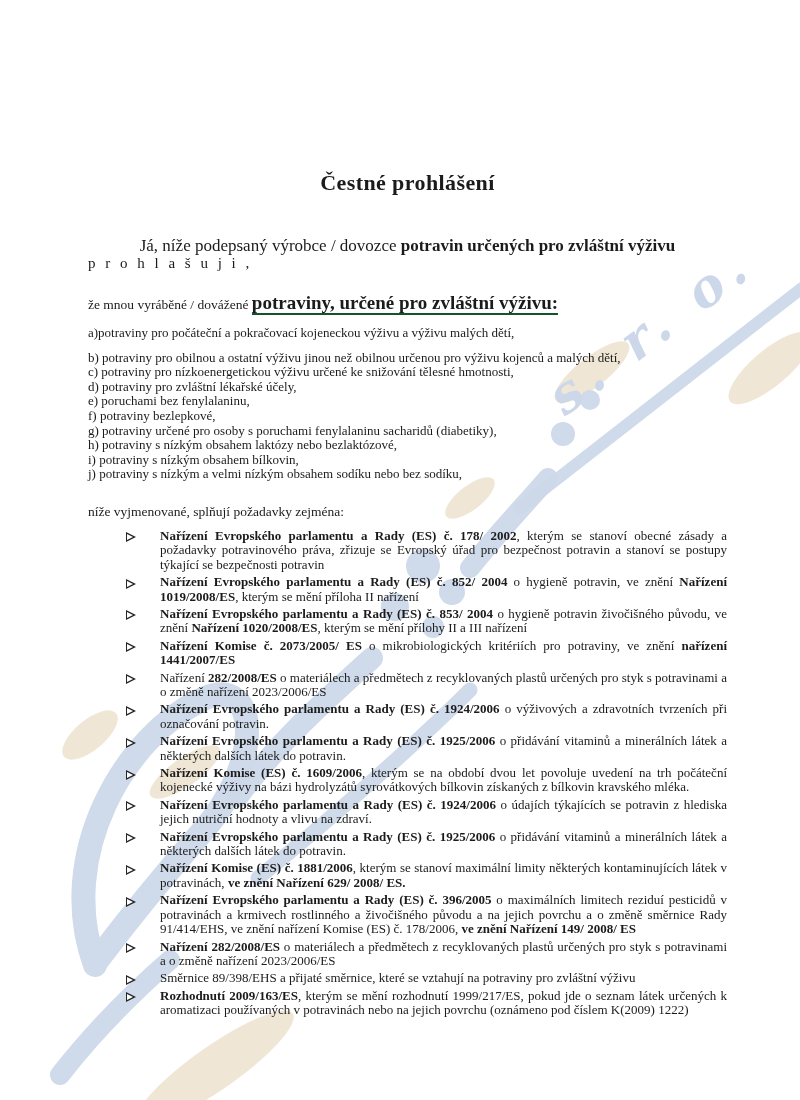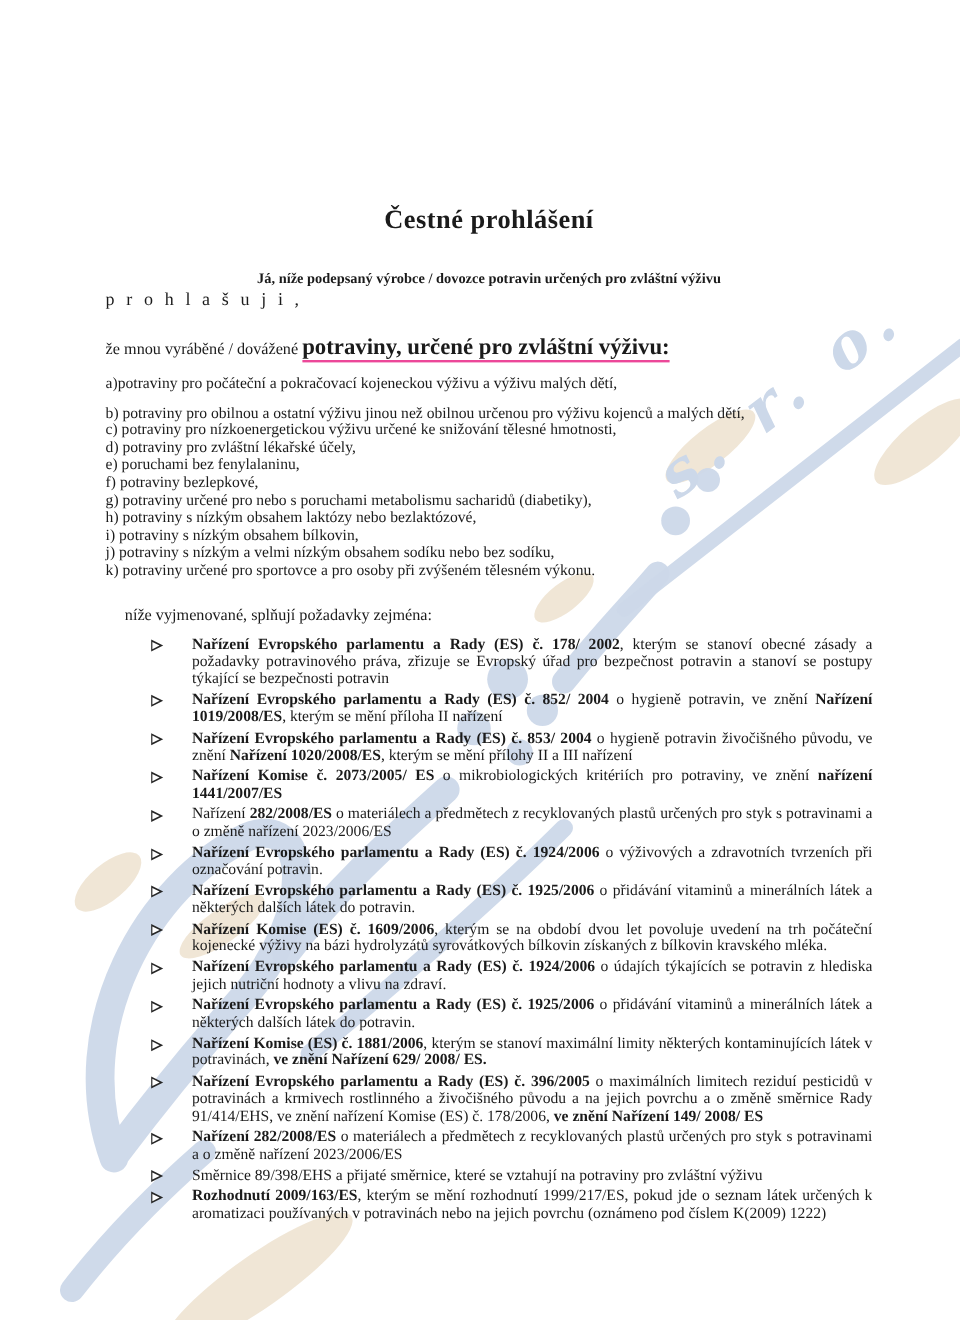--- a/index.html
+++ b/index.html
@@ -7,30 +7,30 @@
     position:relative;
     width:800px;height:1100px;
     background:#ffffff;
     overflow:hidden;
     font-family:"Liberation Serif","DejaVu Serif",serif;
     color:#1b1b1b;
   }
   .watermark-layer{position:absolute;inset:0;z-index:0;}
   .content{position:relative;z-index:1;padding:170px 73px 30px 88px;}
   .doc-title{margin:0;text-align:center;font-size:22px;font-weight:bold;letter-spacing:.4px;}
-  .intro-line{margin:28px 0 0 0;text-align:center;font-size:12px;line-height:17px;font-weight:bold;}
+  .intro-line{margin:41px 0 0 0;text-align:center;font-size:17px;line-height:17px;}
   .declare-word{margin:1px 0 0 0;text-align:left;font-size:15px;font-weight:normal;letter-spacing:3px;}
   .lead-line{margin:19px 0 0 0;font-size:13.5px;line-height:24px;}
   .lead-line .big-underline{
     font-size:19px;font-weight:bold;
-    border-bottom:2px solid #ec4899;padding-bottom:0px;
+    border-bottom:2px solid #14532d;padding-bottom:0px;
   }
   .cats{list-style:none;margin:9px 0 4px 0;padding:0;font-size:13px;line-height:14.6px;}
   .cats li:first-child{margin-bottom:10px;}
-  .req-intro{margin:22px 0 0 16px;font-size:13.5px;}
+  .req-intro{margin:22px 0 0 0;font-size:13.5px;}
   .regs{list-style:none;margin:9px 0 0 0;padding:0;font-size:13px;line-height:14.4px;font-family:Liberation Serif, serif;}
   .regs li{position:relative;padding-left:72px;margin-bottom:3px;text-align:justify;}
   .regs li .arrow{
     position:absolute;left:38px;top:3.5px;width:0;height:0;
     border-top:5px solid transparent;border-bottom:5px solid transparent;
     border-left:10px solid #262626;
   }
   .regs li .arrow::after{
     content:"";position:absolute;left:-9.5px;top:-3px;width:0;height:0;
     border-top:3px solid transparent;border-bottom:3px solid transparent;
@@ -91,25 +91,24 @@
 
     <p class="lead-line"><span>že mnou vyráběné / dovážené </span><strong class="big-underline">potraviny, určené pro zvláštní výživu:</strong></p>
 
     <ul class="cats">
         <li>a)potraviny pro počáteční a pokračovací kojeneckou výživu a výživu malých dětí,</li>
         <li>b) potraviny pro obilnou a ostatní výživu jinou než obilnou určenou pro výživu kojenců a malých dětí,</li>
         <li>c) potraviny pro nízkoenergetickou výživu určené ke snižování tělesné hmotnosti,</li>
         <li>d) potraviny pro zvláštní lékařské účely,</li>
         <li>e) poruchami bez fenylalaninu,</li>
         <li>f) potraviny bezlepkové,</li>
-        <li>g) potraviny určené pro nebo s poruchami metabolismu sacharidů (diabetiky),</li>
+        <li>g) potraviny určené pro osoby s poruchami fenylalaninu sacharidů (diabetiky),</li>
         <li>h) potraviny s nízkým obsahem laktózy nebo bezlaktózové,</li>
         <li>i) potraviny s nízkým obsahem bílkovin,</li>
         <li>j) potraviny s nízkým a velmi nízkým obsahem sodíku nebo bez sodíku,</li>
-        <li>k) potraviny určené pro sportovce a pro osoby při zvýšeném tělesném výkonu.</li>
       </ul>
 
     <p class="req-intro">níže vyjmenované, splňují požadavky zejména:</p>
 
     <ul class="regs">
         <li><span class="arrow"></span><span><strong>Nařízení Evropského parlamentu a Rady (ES) č. 178/ 2002</strong><span>, kterým se stanoví obecné zásady a požadavky potravinového práva, zřizuje se Evropský úřad pro bezpečnost potravin a stanoví se postupy týkající se bezpečnosti potravin</span></span></li>
         <li><span class="arrow"></span><span><strong>Nařízení Evropského parlamentu a Rady (ES) č. 852/ 2004</strong><span> o hygieně potravin, ve znění </span><strong>Nařízení 1019/2008/ES</strong><span>, kterým se mění příloha II nařízení</span></span></li>
         <li><span class="arrow"></span><span><strong>Nařízení Evropského parlamentu a Rady (ES) č. 853/ 2004</strong><span> o hygieně potravin živočišného původu, ve znění </span><strong>Nařízení 1020/2008/ES</strong><span>, kterým se mění přílohy II a III nařízení</span></span></li>
         <li><span class="arrow"></span><span><strong>Nařízení Komise č. 2073/2005/ ES</strong><span> o mikrobiologických kritériích pro potraviny, ve znění </span><strong>nařízení 1441/2007/ES</strong></span></li>
         <li><span class="arrow"></span><span><span>Nařízení </span><strong>282/2008/ES</strong><span> o materiálech a předmětech z recyklovaných plastů určených pro styk s potravinami a o změně nařízení 2023/2006/ES</span></span></li>

